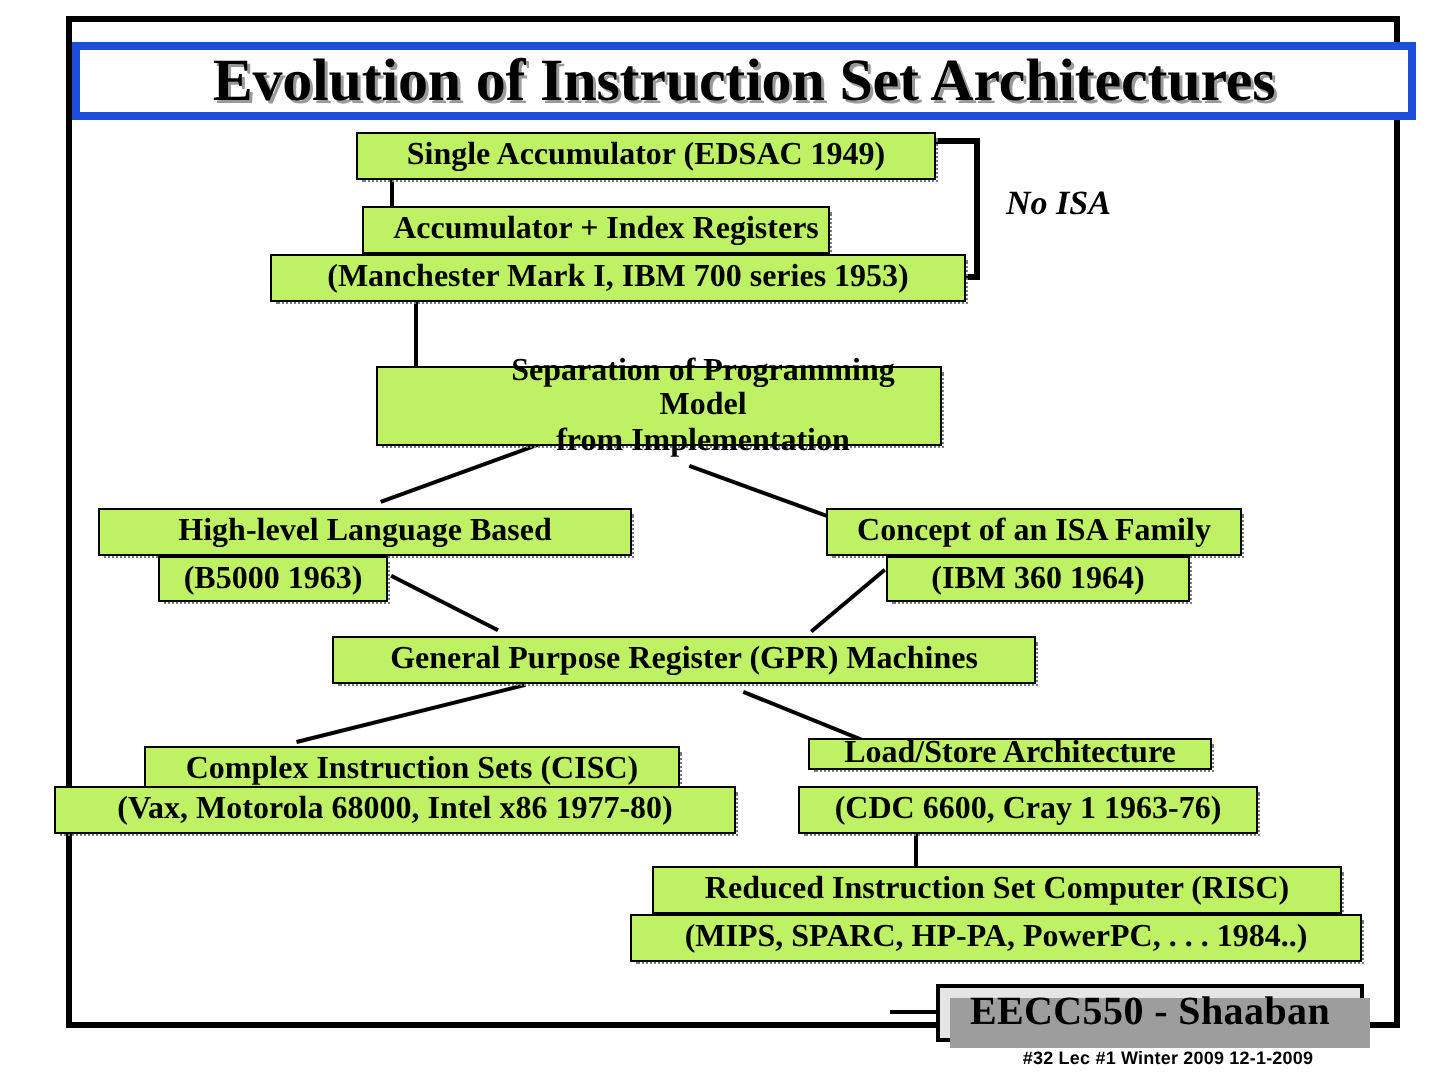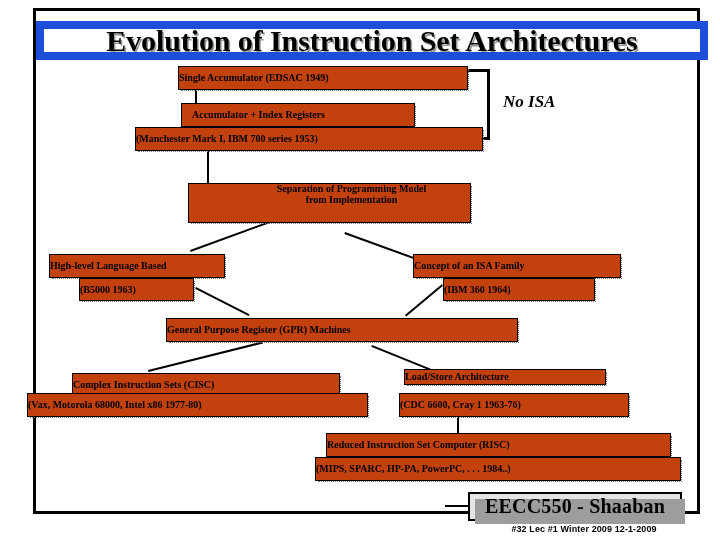--- a/index.html
+++ b/index.html
@@ -35,21 +35,21 @@
     background: transparent;
   }
 
   
   .title-box {
     position: absolute;
     left: 36px;
     top: 21px;
     width: 672px;
     height: 39px;
-    border: 8px solid #1d4ed8;
+    border: 4px solid #1d4ed8;
     box-sizing: border-box;
     background: #ffffff;
     display: flex;
     align-items: center;
     justify-content: center;
     overflow: hidden;
   }
   .title-text {
     font-size: 30px;
     font-weight: bold;
@@ -57,27 +57,27 @@
     white-space: nowrap;
     letter-spacing: -0.1px;
     text-shadow: 1.5px 1.5px 0 #9a9a9a;
   }
 
   
   .box {
     position: absolute;
     box-sizing: border-box;
     border: 1.5px solid #000000;
-    background: #c2410c;
+    background: #bef264;
     display: flex;
     align-items: center;
-    justify-content: flex-start;
+    justify-content: center;
     text-align: center;
     font-weight: bold;
-    font-size: 10px;
+    font-size: 16px;
     line-height: 1.12;
     white-space: nowrap;
     z-index: 3;
   }
   .box.two-line {
     white-space: normal;
     flex-direction: column;
     line-height: 1.08;
     padding-left: 44px;
   }
@@ -219,21 +219,21 @@
   <div class="conn vline" style="left:207px; top:151px; height:32px;"></div>
 
   <div class="box two-line" style="left:188px; top:183px; width:283px; height:40px;">
     <span>Separation of Programming Model</span>
     <span>from Implementation</span>
   </div>
 
   <div class="diag" style="left:190px; top:250px; width:100px; transform:rotate(-20deg);"></div>
   <div class="diag" style="left:345px; top:232px; width:105px; transform:rotate(20deg);"></div>
 
-  <div class="box" style="left:49px; top:254px; width:176px; height:24px;">
+  <div class="box" style="left:49px; top:254px; width:267px; height:24px;">
     <span>High-level Language Based</span>
   </div>
   <div class="box" style="left:79px; top:278px; width:115px; height:23px;">
     <span>(B5000 1963)</span>
   </div>
 
   <div class="box" style="left:413px; top:254px; width:208px; height:24px;">
     <span>Concept of an ISA Family</span>
   </div>
   <div class="box" style="left:443px; top:278px; width:152px; height:23px;">

